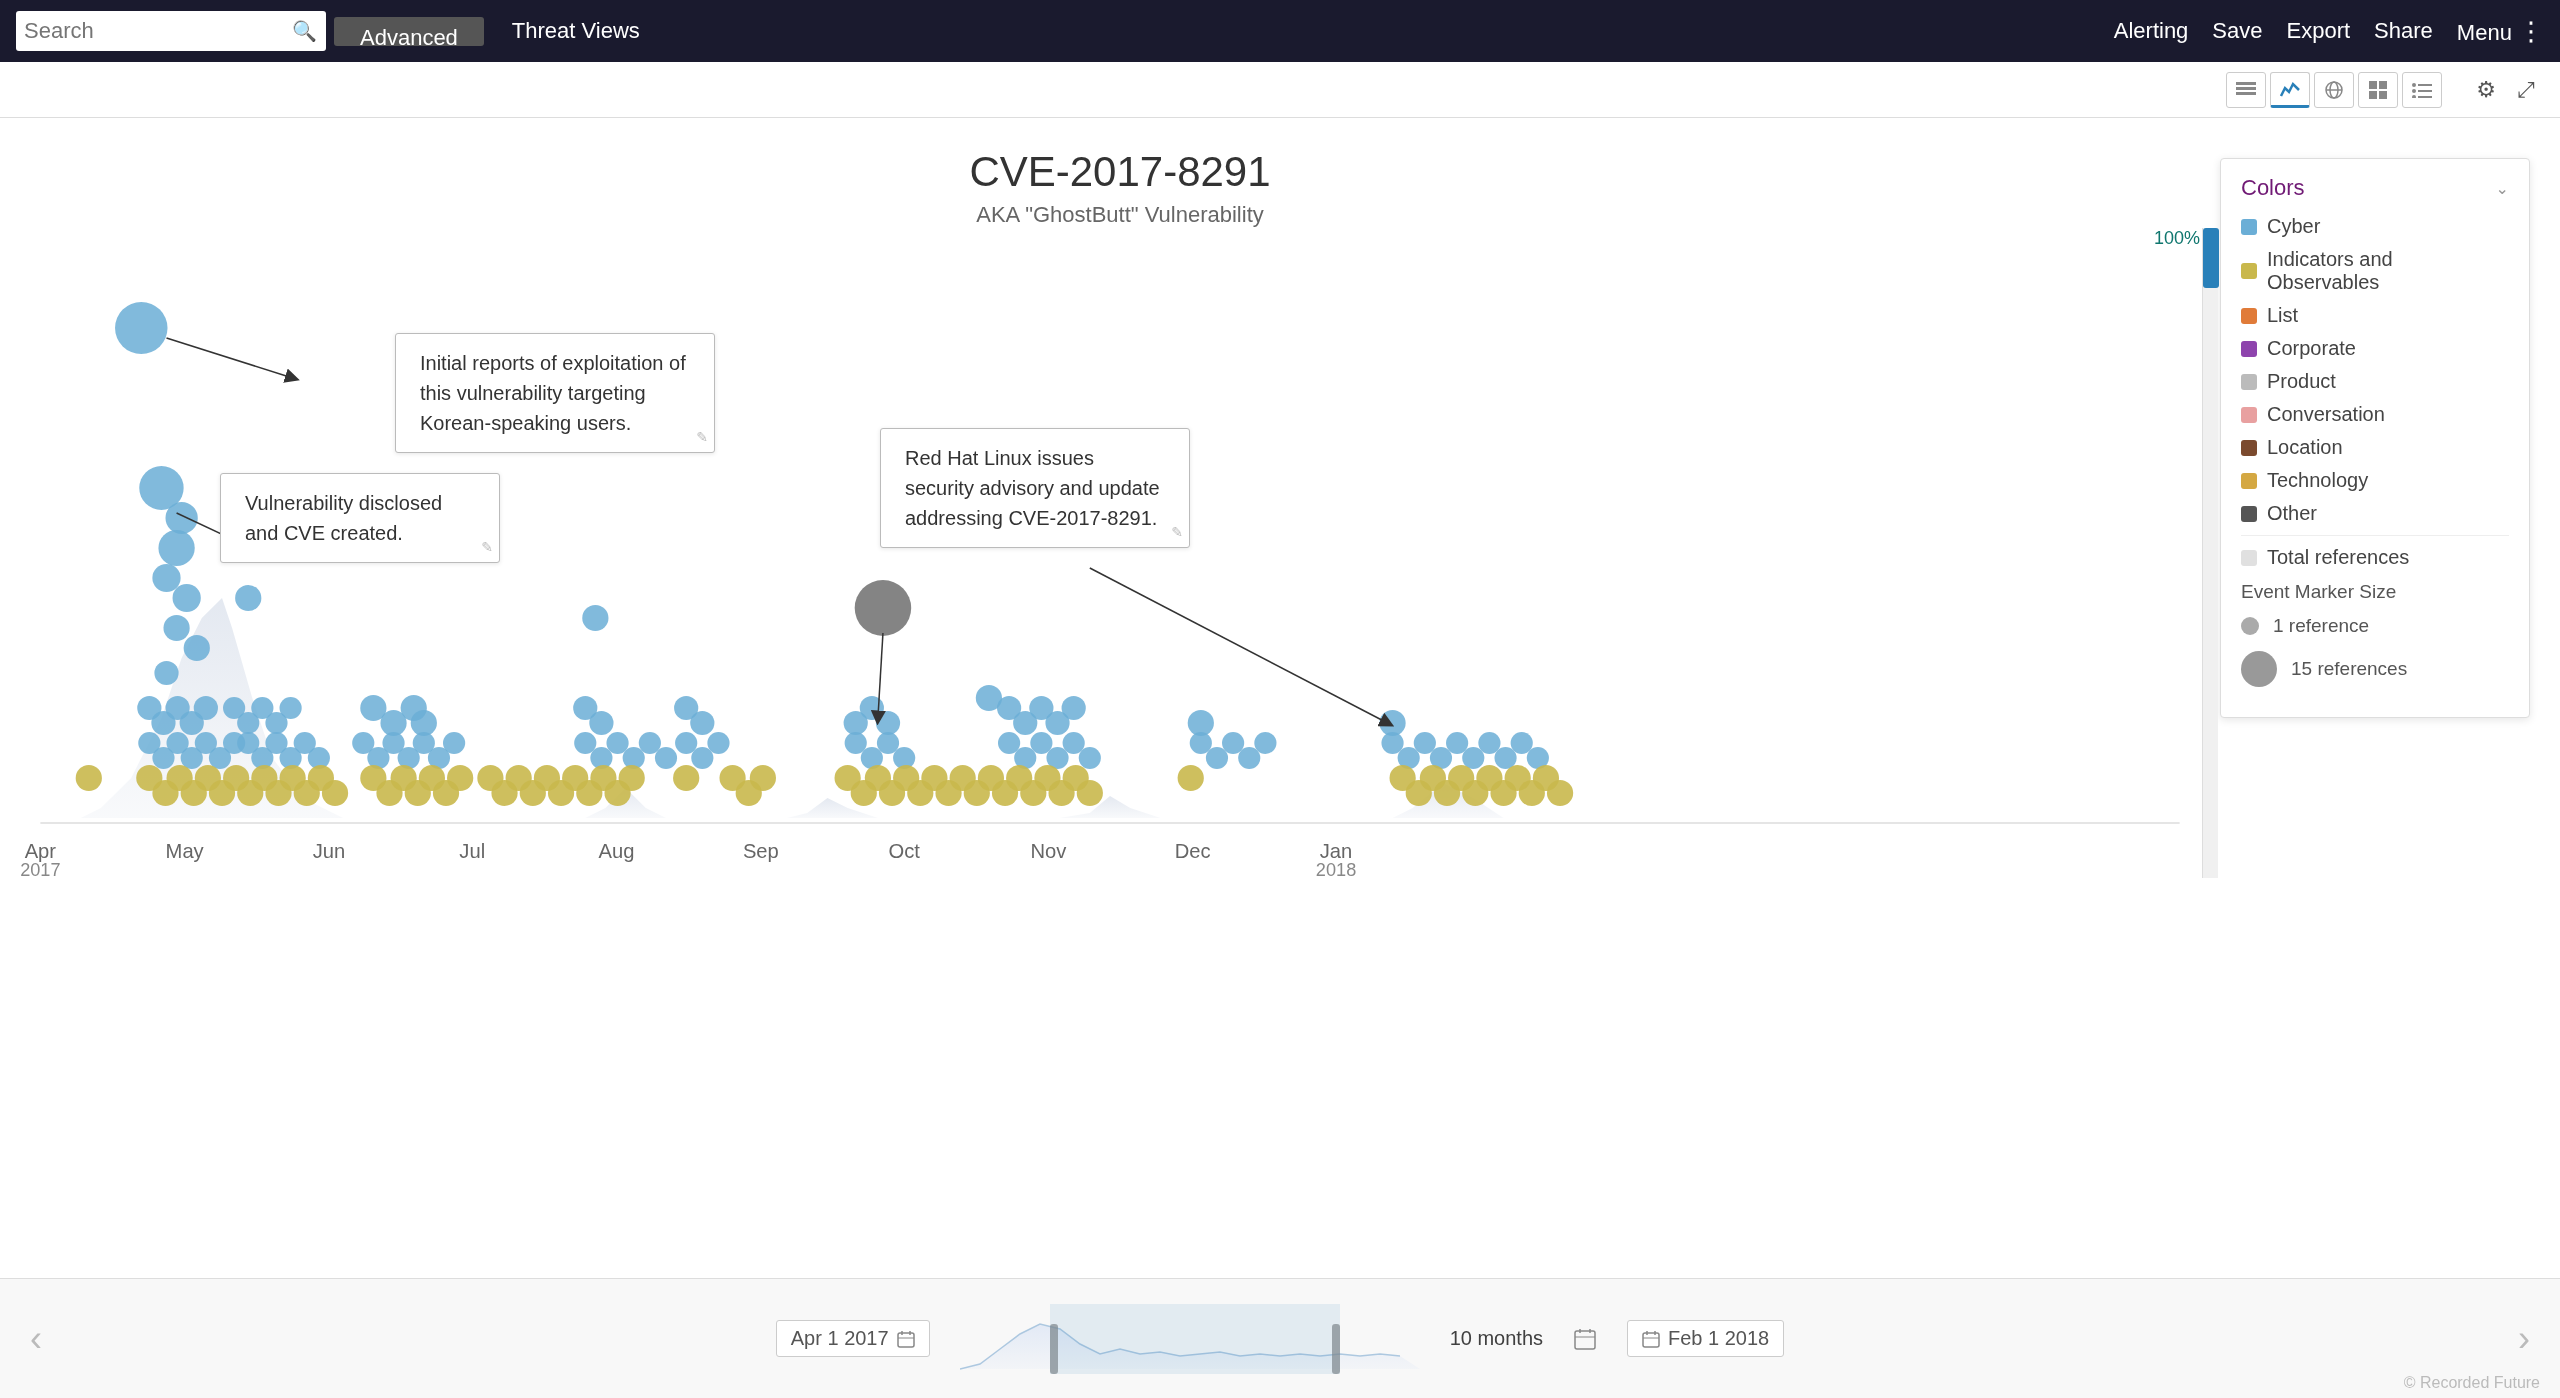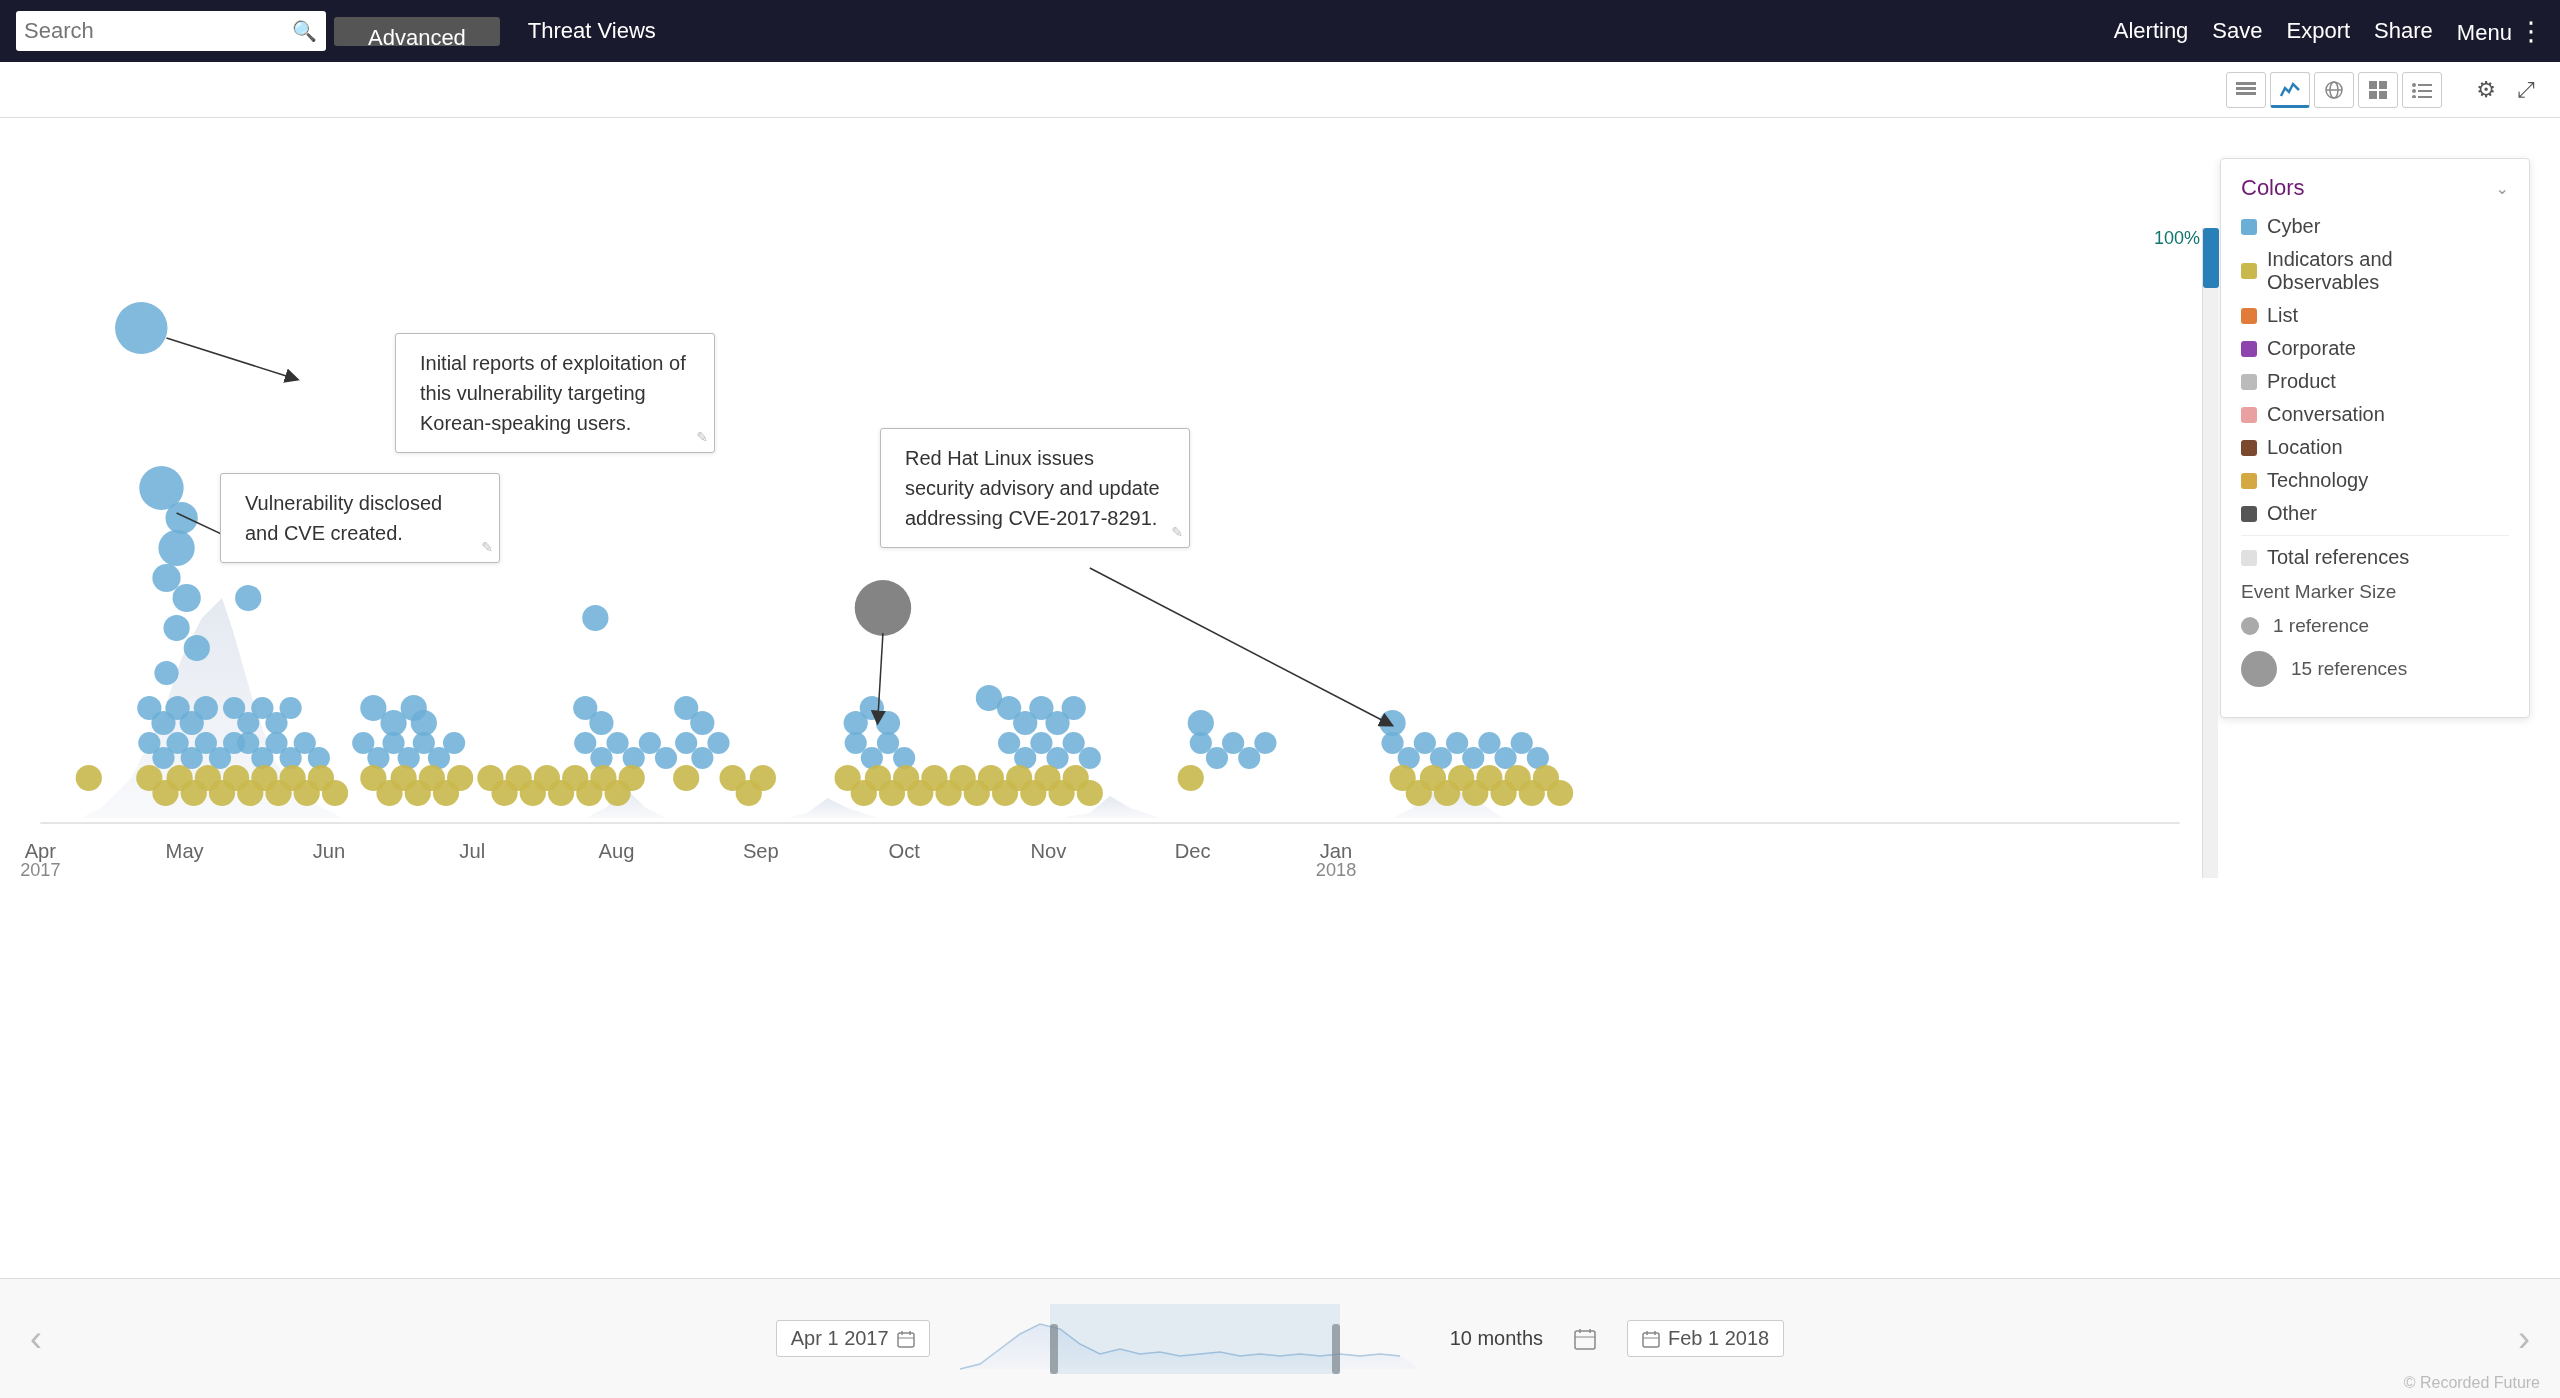--- a/index.html
+++ b/index.html
@@ -38,21 +38,21 @@
       border: none;
       cursor: pointer;
       color: #555;
       font-size: 20px;
     }
     .advanced-btn {
       background: #555;
       color: #fff;
       border: none;
       border-radius: 3px;
-      padding: 8px 34px;
+      padding: 8px 26px;
       font-size: 22px;
       cursor: pointer;
       height: 29px;
     }
     .threat-views {
       color: #fff;
       font-size: 22px;
       margin-left: 8px;
       cursor: pointer;
       padding: 8px 12px;
@@ -328,20 +328,24 @@
   </div>
   <div class="toolbar-separator"></div>
   <div class="toolbar-icon-gear">⚙</div>
   <div class="toolbar-icon-expand">⤢</div>
 </div>
 
 <div class="main">
 
   <div class="chart-area">
 
+    <div class="chart-title">
+      <h1>CVE-2017-8291</h1>
+      <h2>AKA "GhostButt" Vulnerability</h2>
+    </div>
 
     <svg style="position:absolute;left:0;top:100px;width:calc(100% - 340px);height:660px;" viewBox="0 0 2200 660" preserveAspectRatio="none">
 
       <defs>
         <linearGradient id="areaGrad" x1="0" y1="0" x2="0" y2="1">
           <stop offset="0%" stop-color="#dde3ed" stop-opacity="0.8"></stop>
           <stop offset="100%" stop-color="#dde3ed" stop-opacity="0.2"></stop>
         </linearGradient>
       </defs>
 

